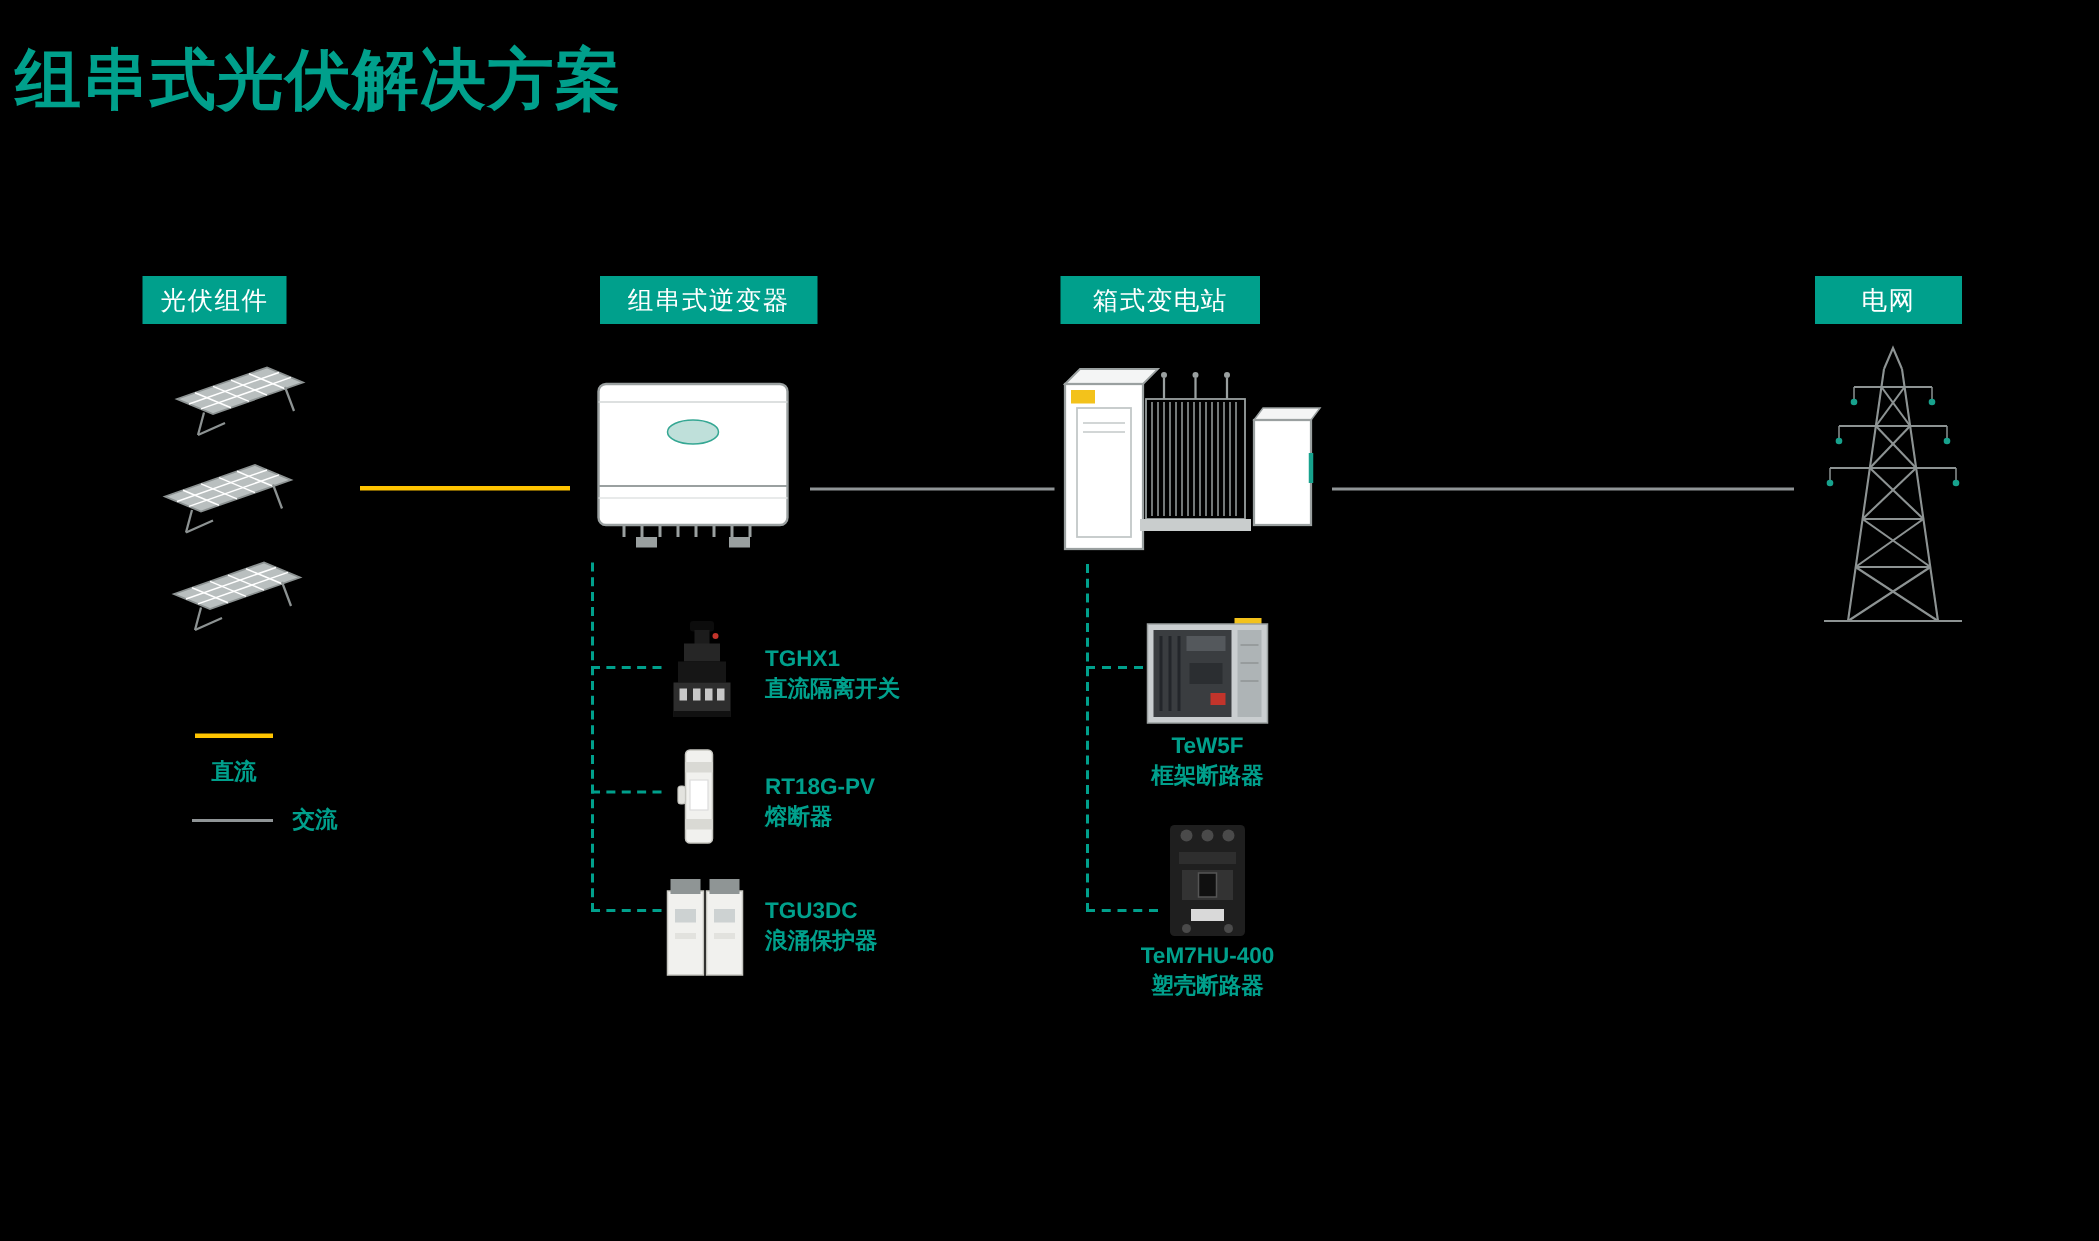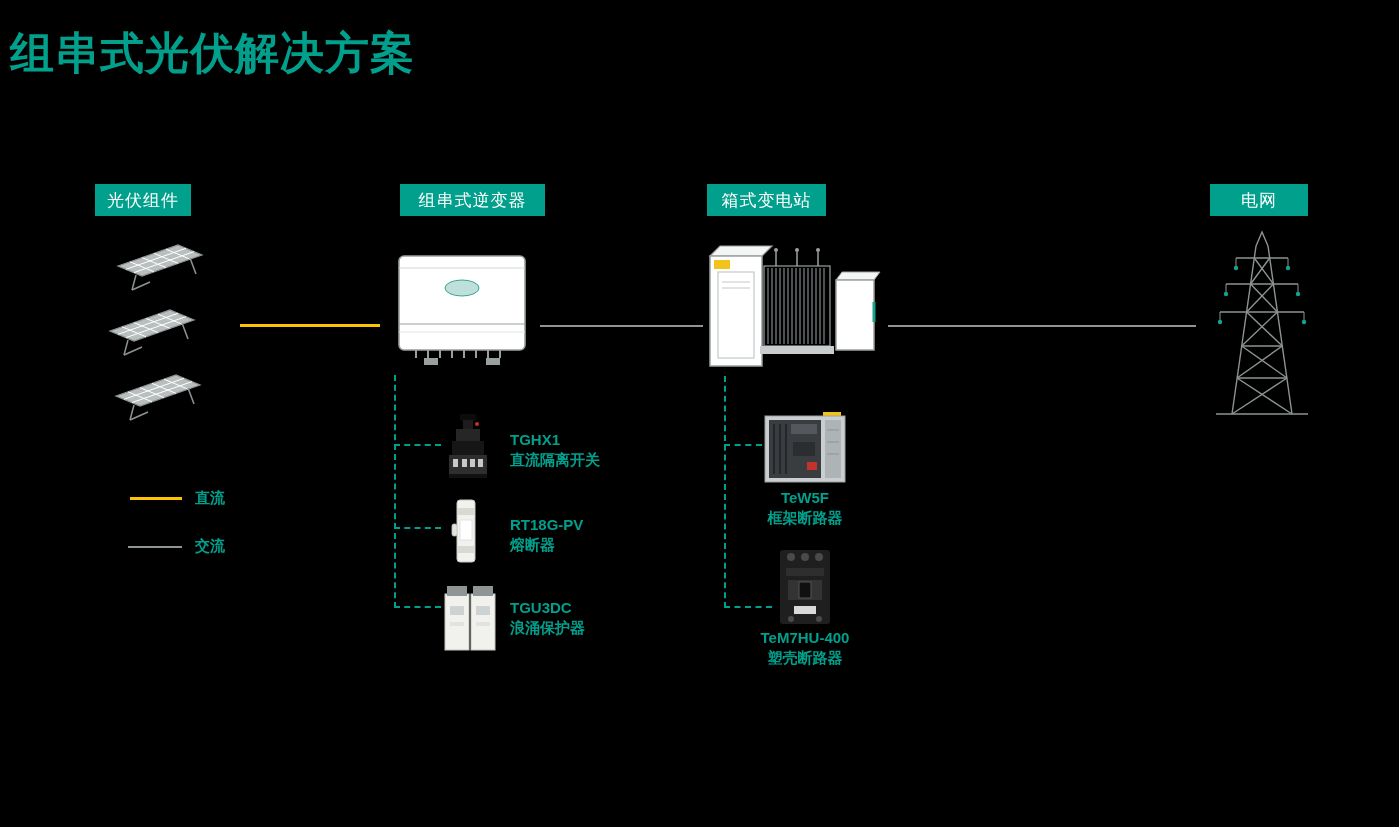--- a/index.html
+++ b/index.html
@@ -25,21 +25,21 @@
   }
   .badge{
     position:absolute;height:32px;
     background:var(--teal);color:#ffffff;
     font-size:17px;font-weight:400;
     display:flex;align-items:center;justify-content:center;
     letter-spacing:1px;
   }
   .badge.pv{left:95px;top:184px;width:96px;}
   .badge.inv{left:400px;top:184px;width:145px;}
-  .badge.sub{left:707px;top:184px;width:119px;}
+  .badge.sub{left:707px;top:184px;width:133px;}
   .badge.grid{left:1210px;top:184px;width:98px;}
 
   .abs{position:absolute;}
 
   .hline{position:absolute;}
   .dc-main{left:240px;top:324px;width:140px;height:3px;background:var(--dc_yellow);}
   .ac-main-1{left:540px;top:325px;width:163px;height:2px;background:var(--line_gray);}
   .ac-main-2{left:888px;top:325px;width:308px;height:2px;background:var(--line_gray);}
 
   .dash-v{position:absolute;width:0;border-left:2px dashed var(--teal);}
@@ -224,21 +224,21 @@
         <circle cx="24" cy="42" r="2.2"></circle>
           <circle cx="76" cy="42" r="2.2"></circle>
         <circle cx="14" cy="68" r="2.2"></circle>
           <circle cx="86" cy="68" r="2.2"></circle>
         <circle cx="8" cy="96" r="2.2"></circle>
           <circle cx="92" cy="96" r="2.2"></circle>
       </g>
     </svg>
   </div>
 
-  <div class="legend-row" style="left:130px;top:489px;">
+  <div class="legend-row" style="left:130px;top:489px;flex-direction:column;">
     <span class="swatch" style="width:52px;height:3px;background:var(--dc_yellow);"></span>
     <span class="legend-label">直流</span>
   </div>
   <div class="legend-row" style="left:128px;top:537px;">
     <span class="swatch" style="width:54px;height:2px;background:var(--line_gray);"></span>
     <span class="legend-label">交流</span>
   </div>
 
   <div class="dash-v" style="left:394px;top:375px;height:233px;"></div>
   <div class="dash-h" style="left:394px;top:444px;width:47px;"></div>

